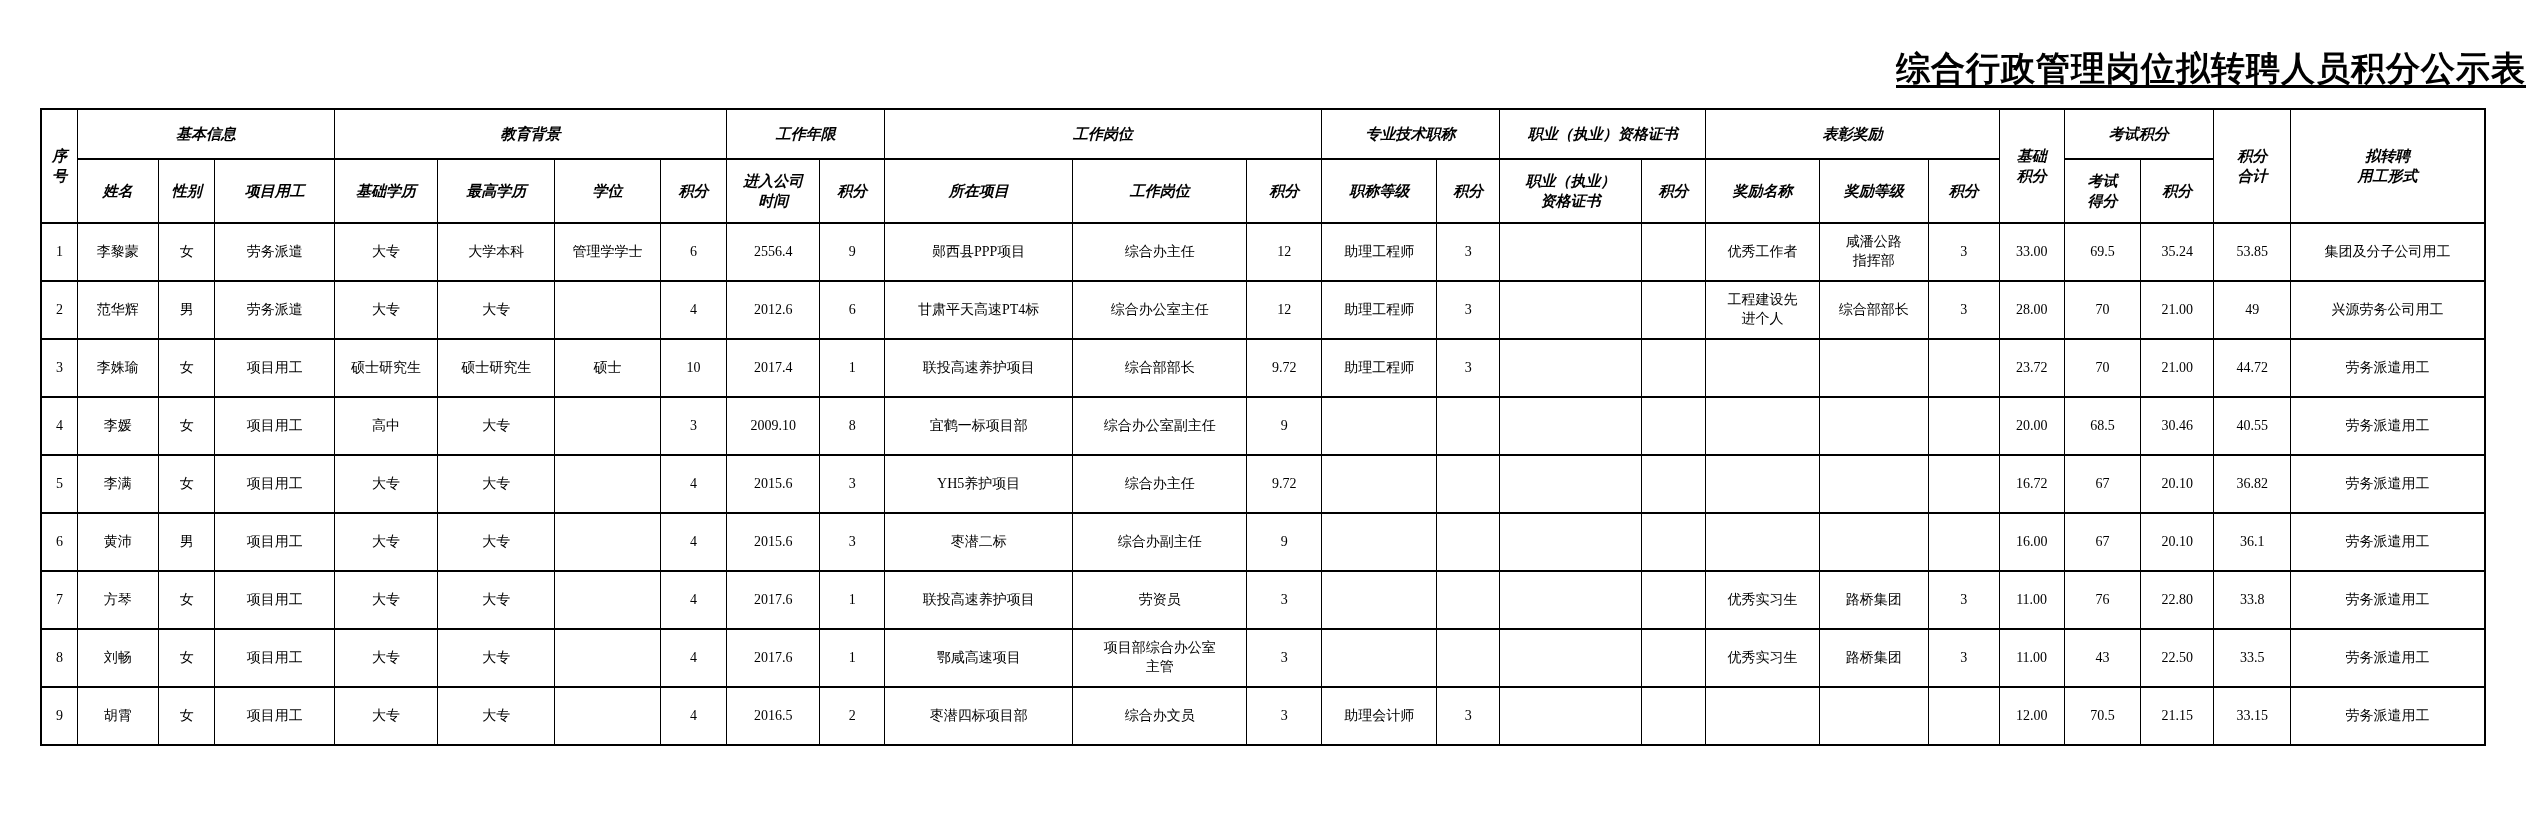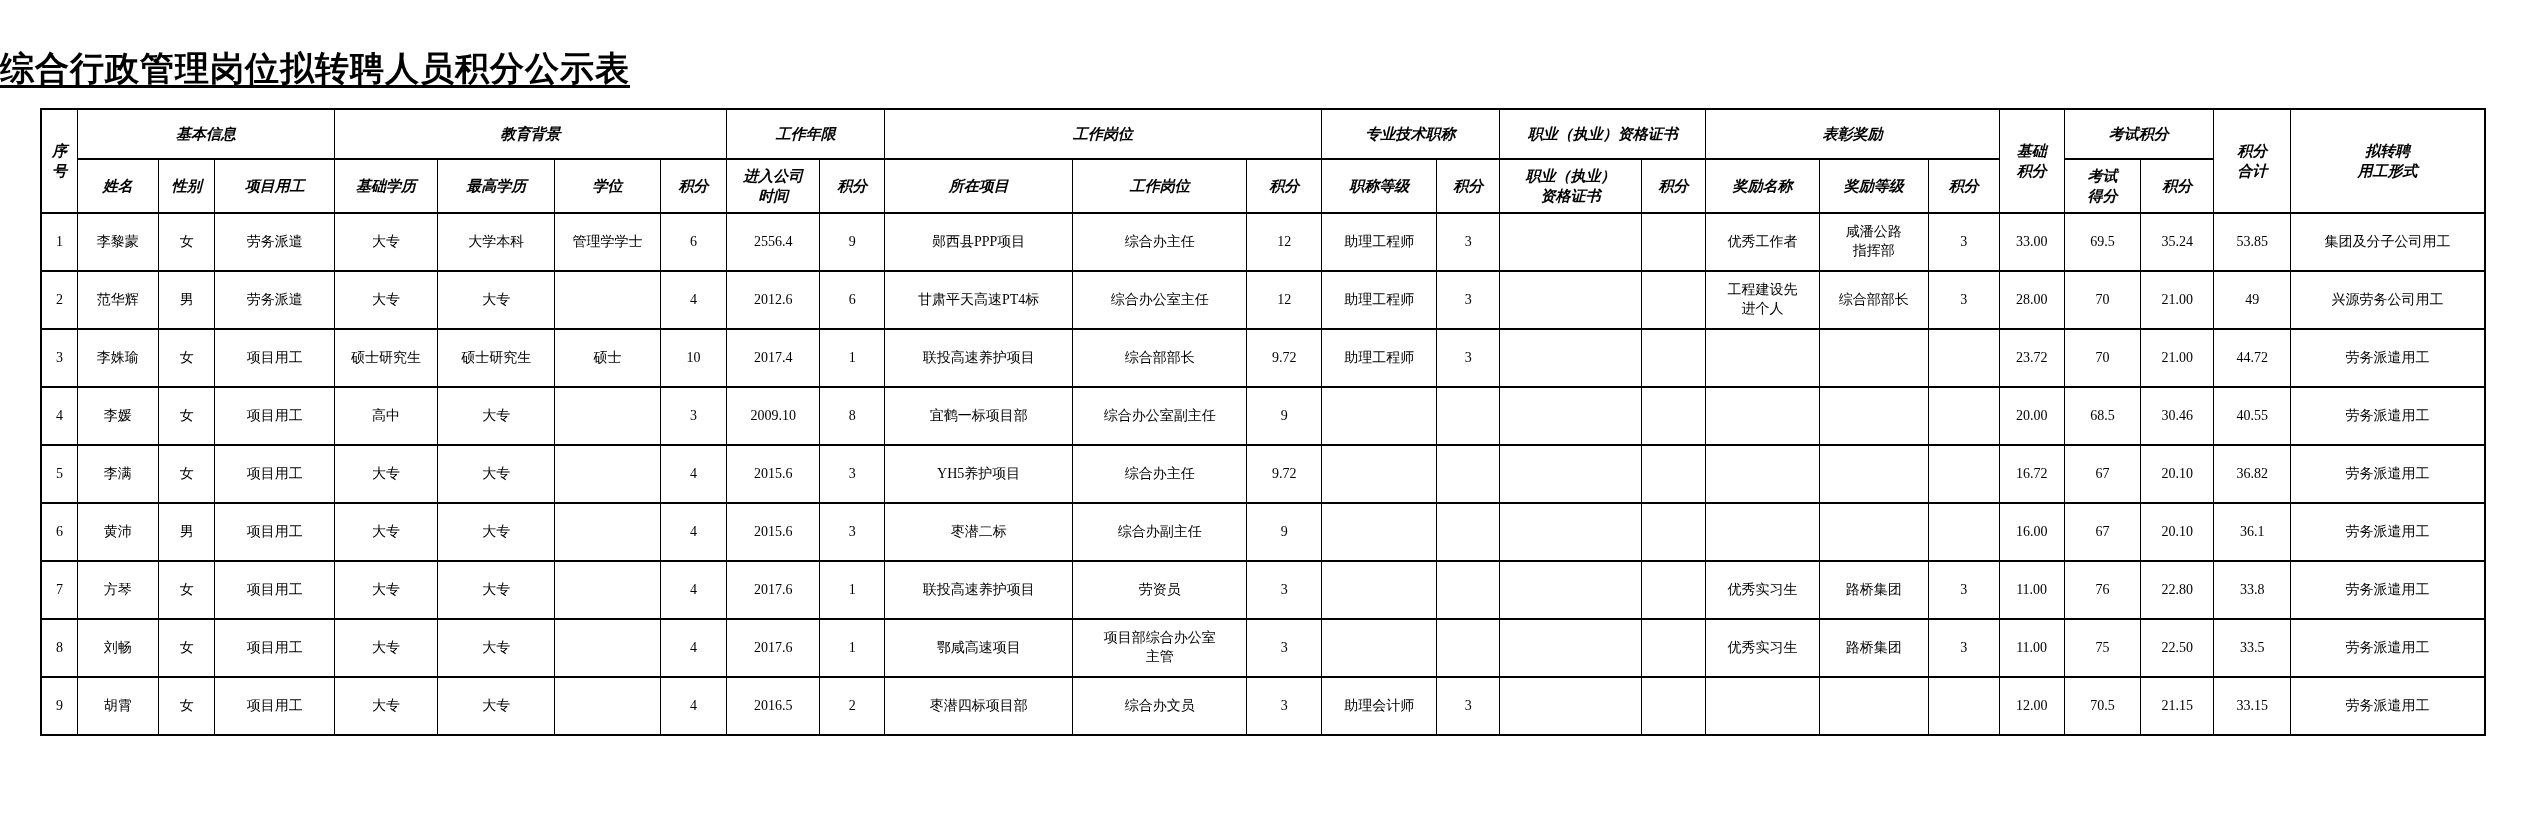--- a/index.html
+++ b/index.html
@@ -12,21 +12,21 @@
   body {
     width: 2526px;
     min-height: 830px;
   }
   .page {
     width: 2526px;
     min-height: 830px;
     background: #ffffff;
   }
   h1.doc-title {
-    text-align: left;
+    text-align: right;
     font-size: 34px;
     font-weight: bold;
     margin: 46px 0 16px 0;
     letter-spacing: 1px;
   }
   h1.doc-title span {
     text-decoration: underline;
     text-underline-offset: 5px;
   }
   table.points-table {
@@ -51,21 +51,21 @@
   .points-table th {
     font-size: 15px;
     font-weight: bold;
     font-style: italic;
   }
   .points-table td {
     font-size: 14px;
     font-weight: normal;
   }
   thead tr.hrow-1 { height: 50px; }
-  thead tr.hrow-2 { height: 54px; }
+  thead tr.hrow-2 { height: 64px; }
   tbody tr { height: 58px; }
 </style>
 </head>
 <body>
 
 <div class="page">
 
   <h1 class="doc-title"><span>综合行政管理岗位拟转聘人员积分公示表</span></h1>
 
   <table class="points-table">
@@ -350,21 +350,21 @@
 主管</td>
           <td>3</td>
           <td></td>
           <td></td>
           <td></td>
           <td></td>
           <td>优秀实习生</td>
           <td>路桥集团</td>
           <td>3</td>
           <td>11.00</td>
-          <td>75</td>
+          <td>43</td>
           <td>22.50</td>
           <td>33.5</td>
           <td>劳务派遣用工</td>
         </tr>
         <tr>
           <td>9</td>
           <td>胡霄</td>
           <td>女</td>
           <td>项目用工</td>
           <td>大专</td>

